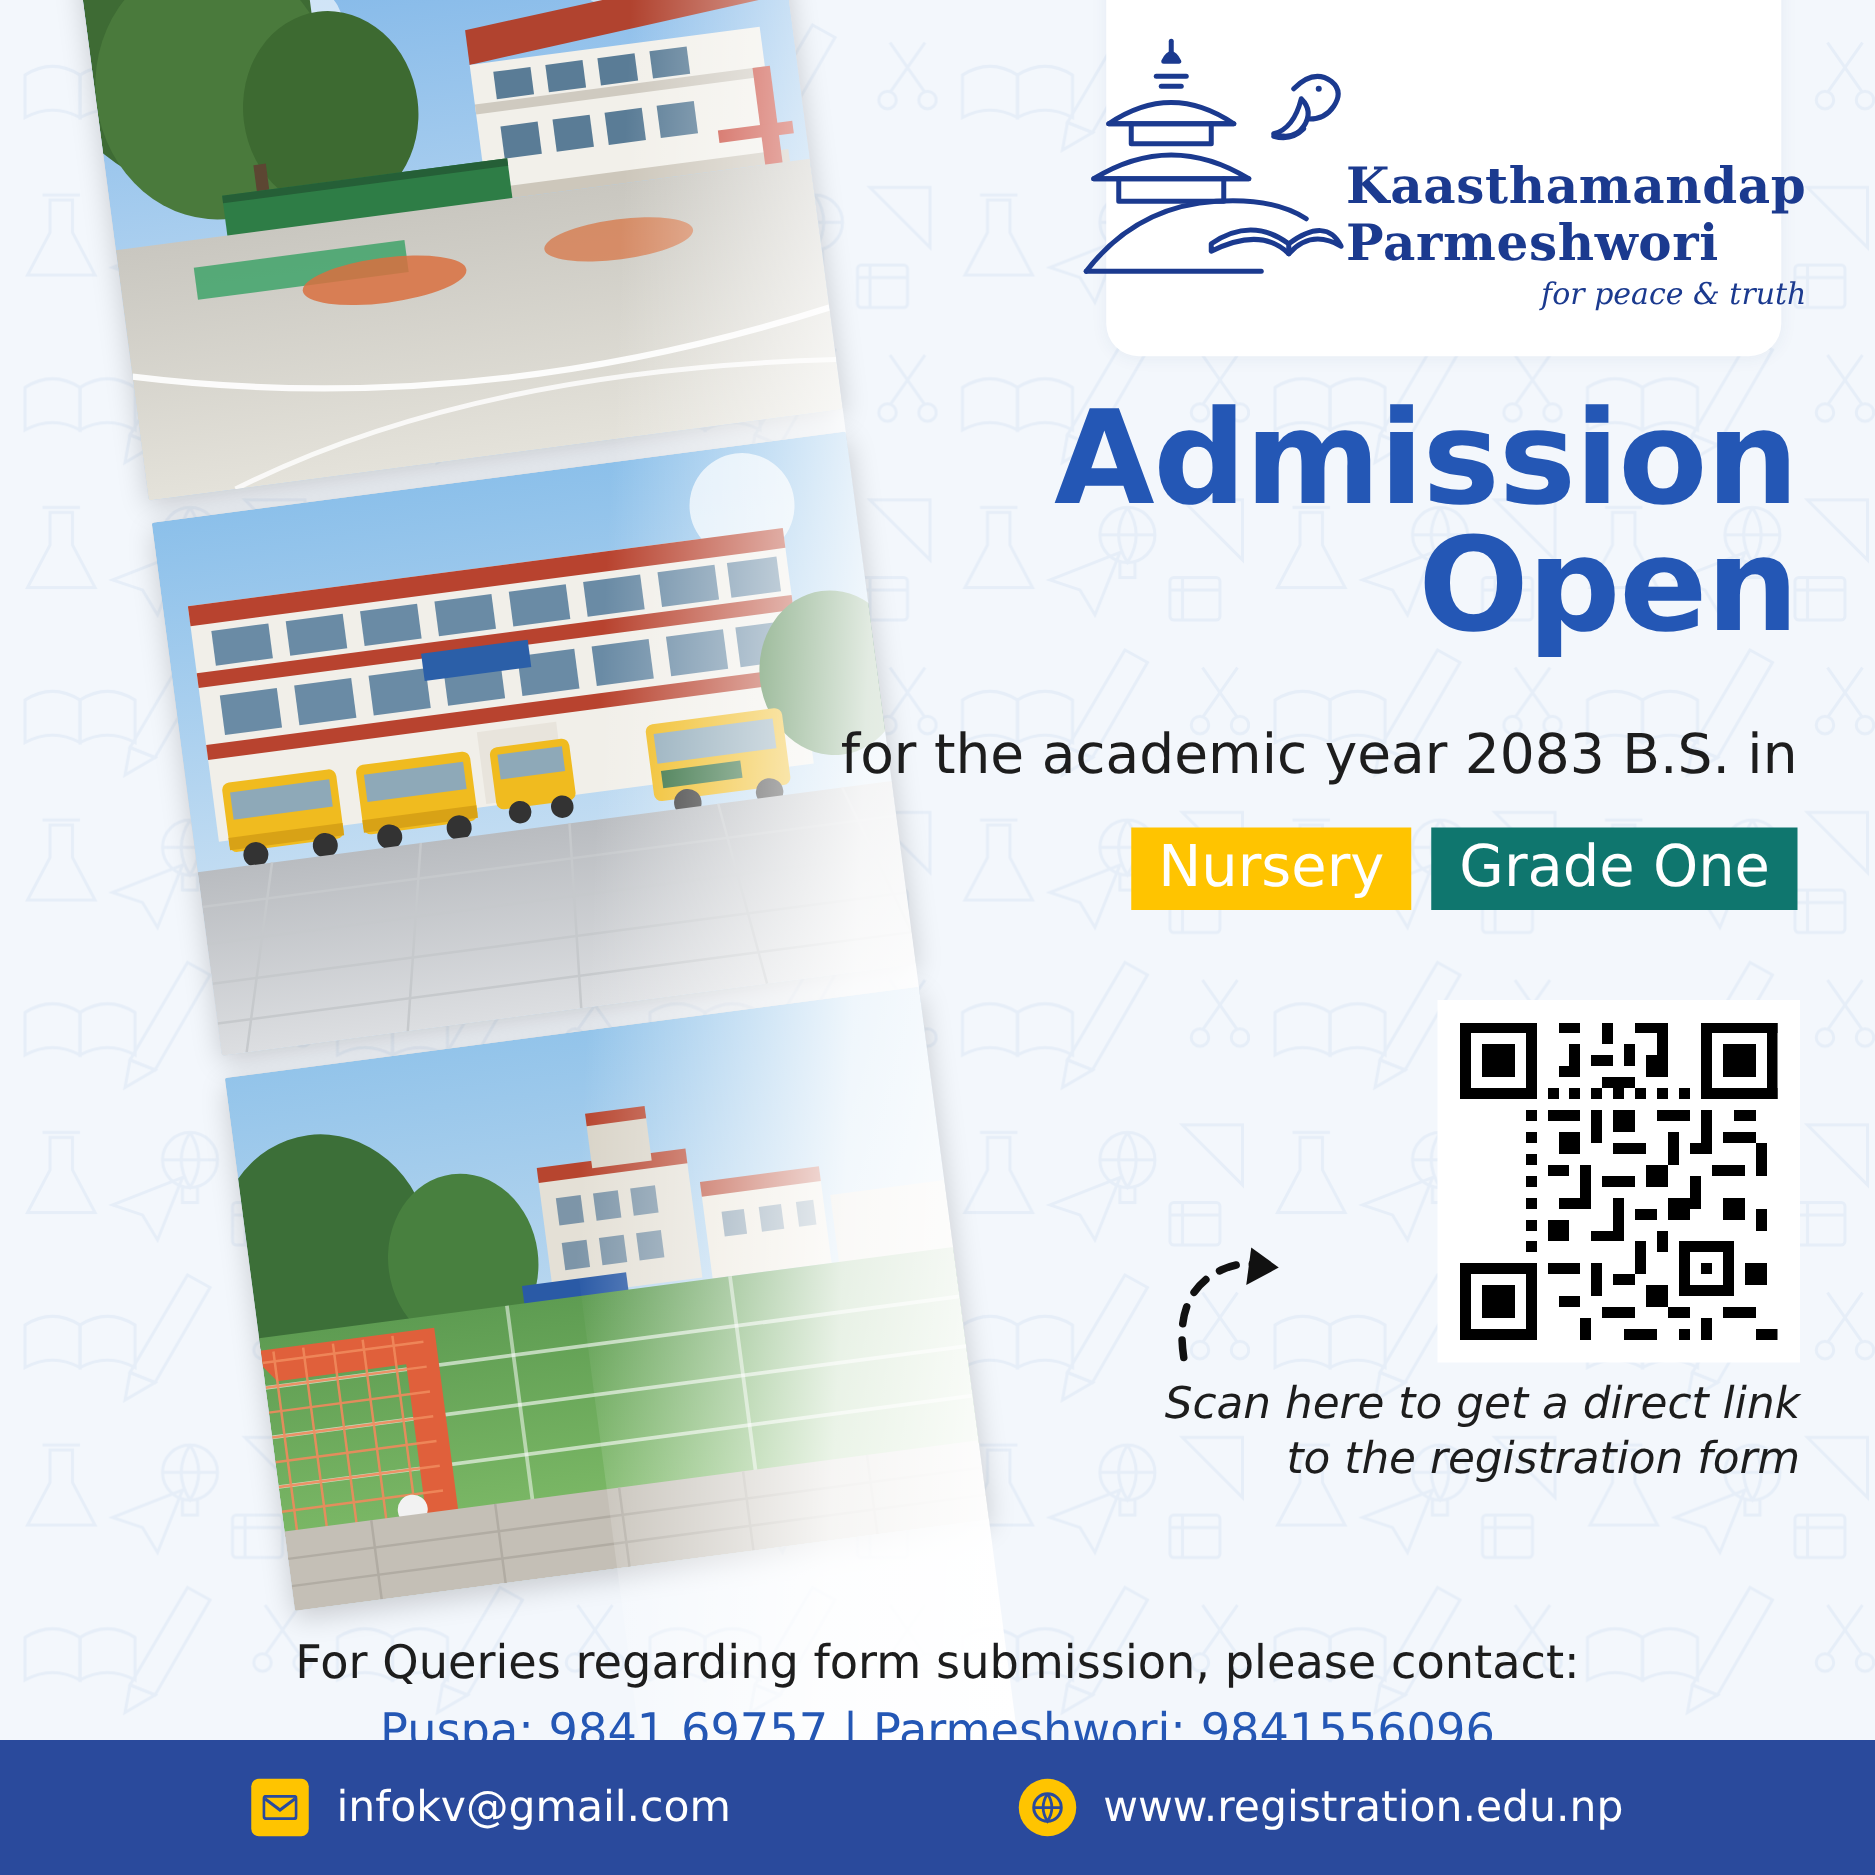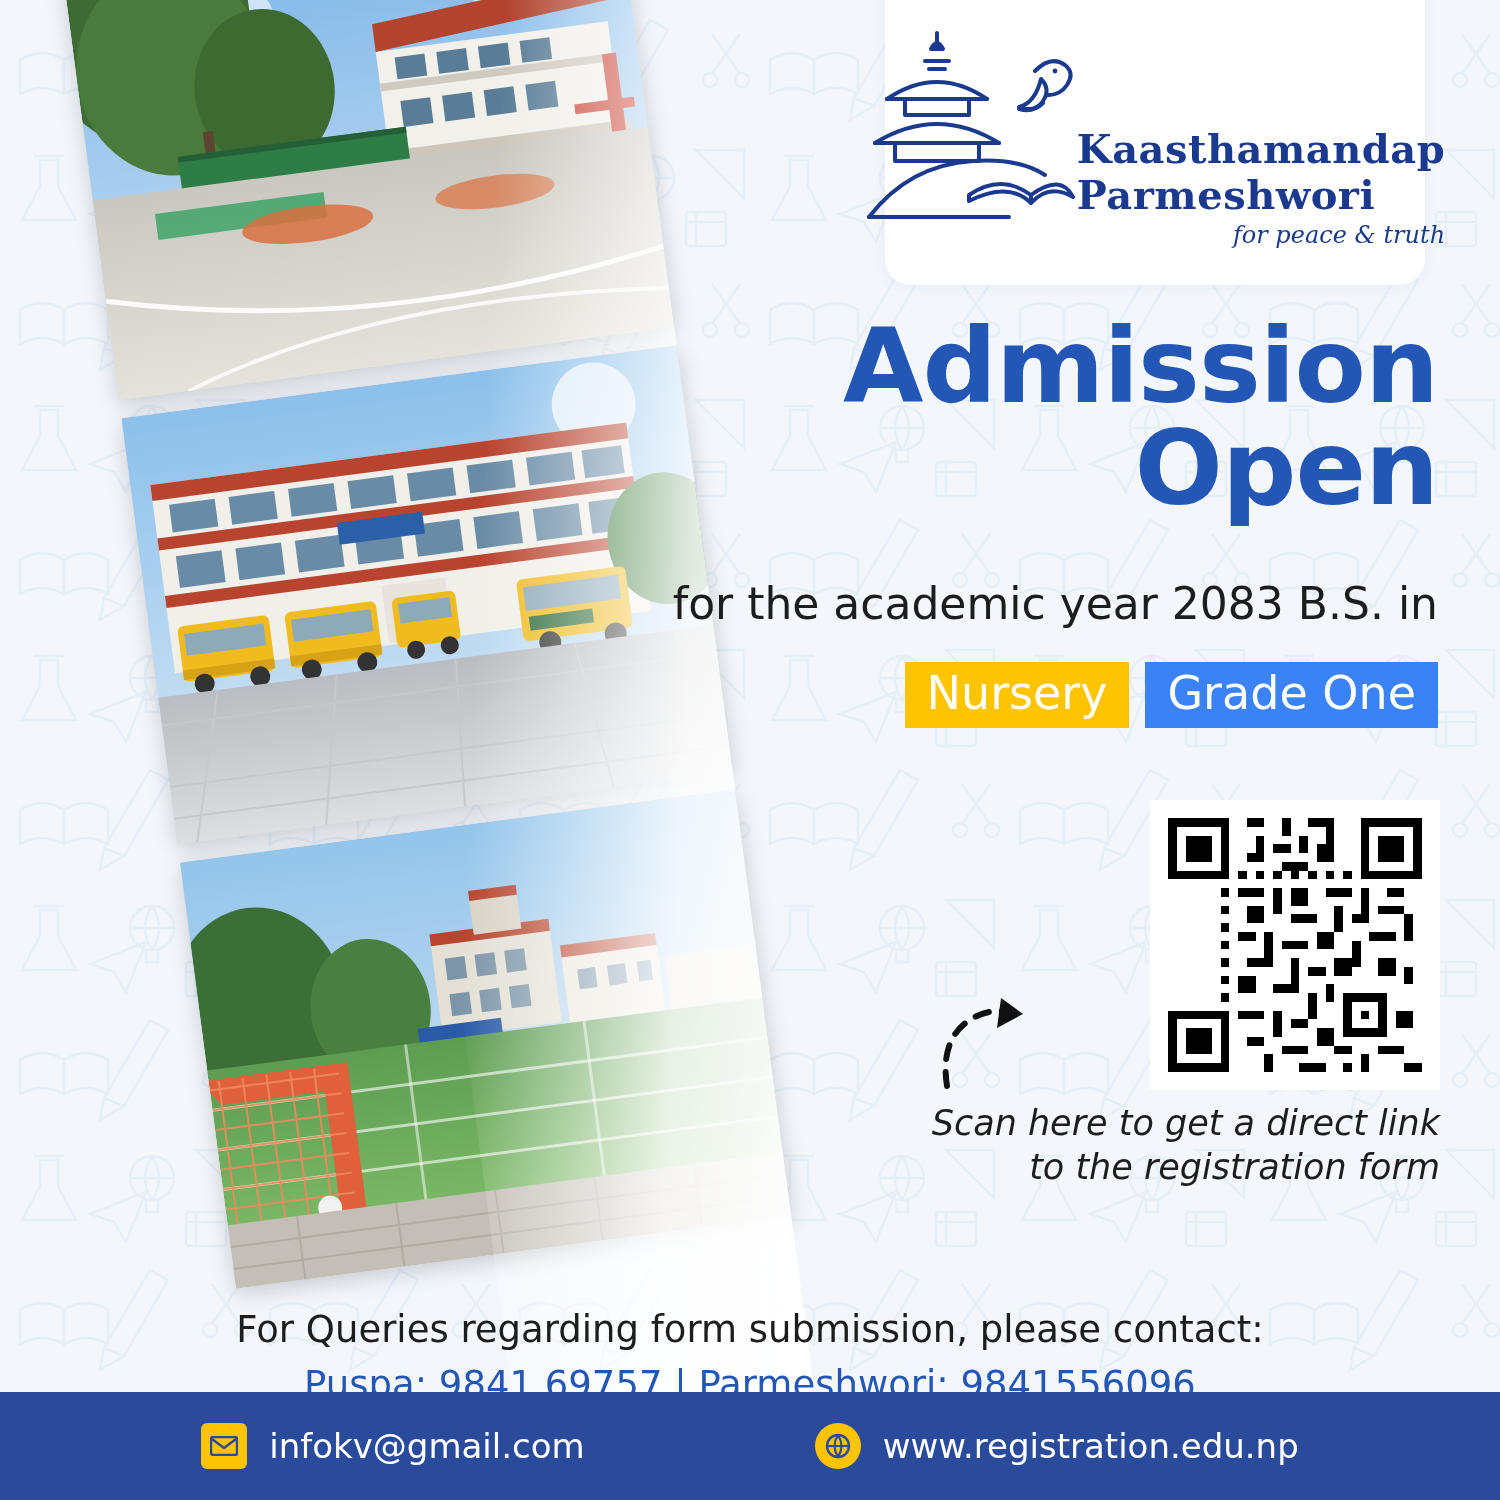--- a/index.html
+++ b/index.html
@@ -121,21 +121,21 @@
     gap: 16px;
   }
   .grade-chip {
     font-family: "DejaVu Sans", sans-serif;
     font-size: 46px;
     padding: 8px 22px 12px;
     line-height: 1;
     font-weight: 400;
   }
   .chip-nursery { background: #ffc400; color: #ffffff; }
-  .chip-grade-one { background: #3b82f6; color: #ffffff; }
+  .chip-grade-one { background: #0f766e; color: #ffffff; }
 
   
   .qr-box {
     position: absolute;
     right: 60px; top: 800px;
     width: 290px; height: 290px;
     background: #ffffff;
     padding: 18px;
   }
   .qr-box svg { display: block; }

